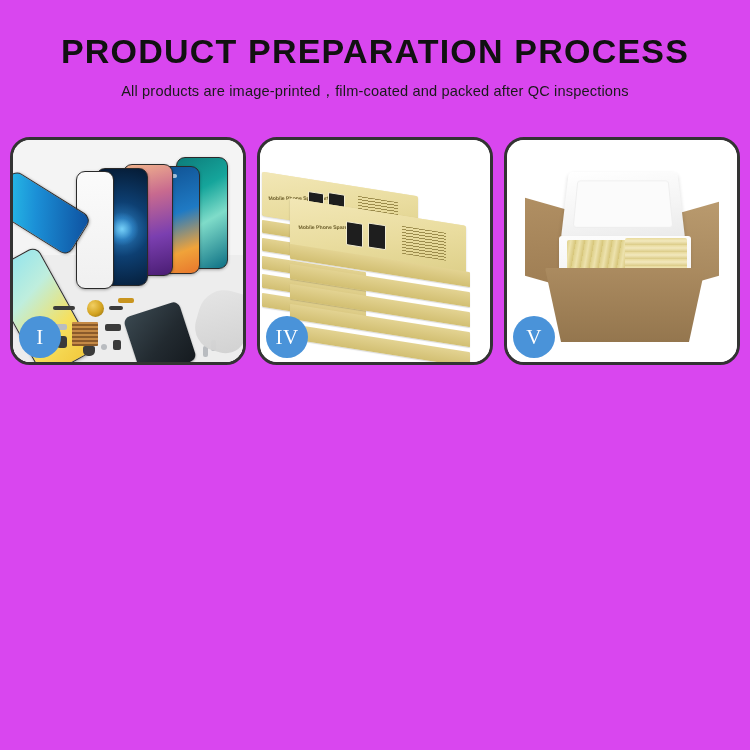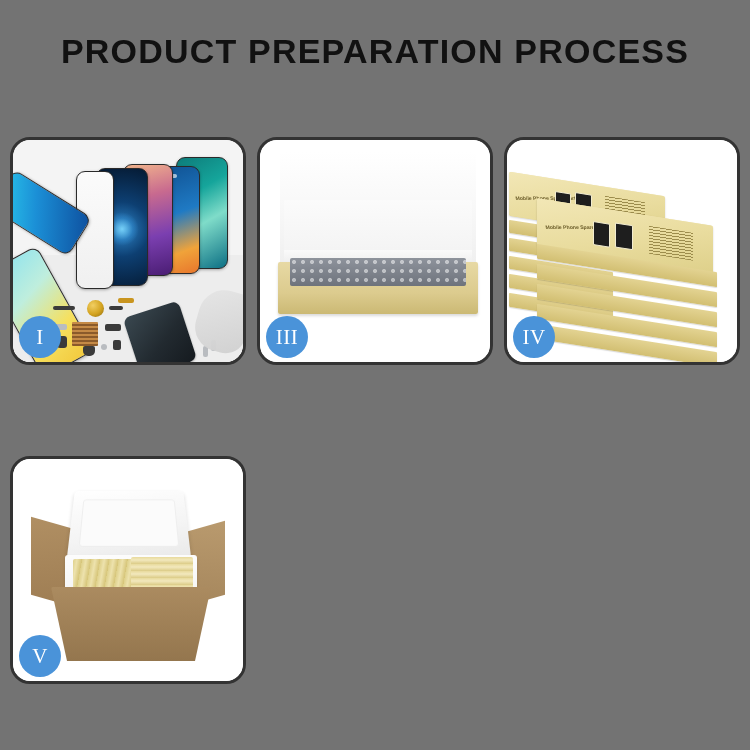--- a/index.html
+++ b/index.html
@@ -9,21 +9,21 @@
     height: 750px;
     background: #ffffff;
     font-family: "Liberation Sans", sans-serif;
     overflow: hidden;
   }
 
   #root {
     width: 750px;
     height: 750px;
     position: relative;
-    background: #737373;
+    background: #d946ef;
   }
 
   
   .header {
     width: 750px;
     padding-top: 34px;
     text-align: center;
   }
   .title {
     font-family: "Liberation Sans", sans-serif;
@@ -362,20 +362,21 @@
     pointer-events:none;
   }
 </style>
 </head>
 <body>
 
 <div id="root">
 
   <div class="header">
     <div class="title">PRODUCT PREPARATION PROCESS</div>
+    <div class="subtitle">All products are image-printed，film-coated and packed after QC inspections</div>
   </div>
 
   <div class="grid">
 
     <div class="panel">
       <div class="panel-stage">
         <div class="p1-bg"></div>
         <div class="phone ph-a"></div>
         <div class="phone ph-b"></div>
         <div class="phone ph-c"></div>
@@ -397,31 +398,20 @@
         <div class="part" style="left:100px; top:200px; width:8px; height:10px;"></div>
         <div class="part light" style="left:88px; top:204px; width:6px; height:6px; border-radius:50%;"></div>
         <div class="part light" style="left:190px; top:206px; width:5px; height:11px; border-radius:2px;"></div>
         <div class="part light" style="left:198px; top:200px; width:5px; height:11px; border-radius:2px;"></div>
         <div class="hand"></div>
       </div>
       <div class="badge">I</div>
     </div>
 
 
-    <div class="panel">
-      <div class="panel-stage">
-        <div class="p3-bg"></div>
-        <div class="tray-lid"></div>
-        <div class="tray-foam"></div>
-        <div class="tray-wrap"></div>
-        <div class="tray-base"></div>
-        <div class="tray-inner"></div>
-      </div>
-      <div class="badge">III</div>
-    </div>
 
     <div class="panel">
       <div class="panel-stage">
         <div class="p4-bg"></div>
         <div class="stack">
 
           <div class="sedge" style="left:2px; top:88px; width:104px; height:13px; transform:skewY(9deg);"></div>
           <div class="sedge" style="left:2px; top:106px; width:104px; height:13px; transform:skewY(9deg);"></div>
           <div class="sedge" style="left:2px; top:124px; width:104px; height:13px; transform:skewY(9deg);"></div>
           <div class="sedge" style="left:2px; top:142px; width:104px; height:14px; transform:skewY(9deg);"></div>

